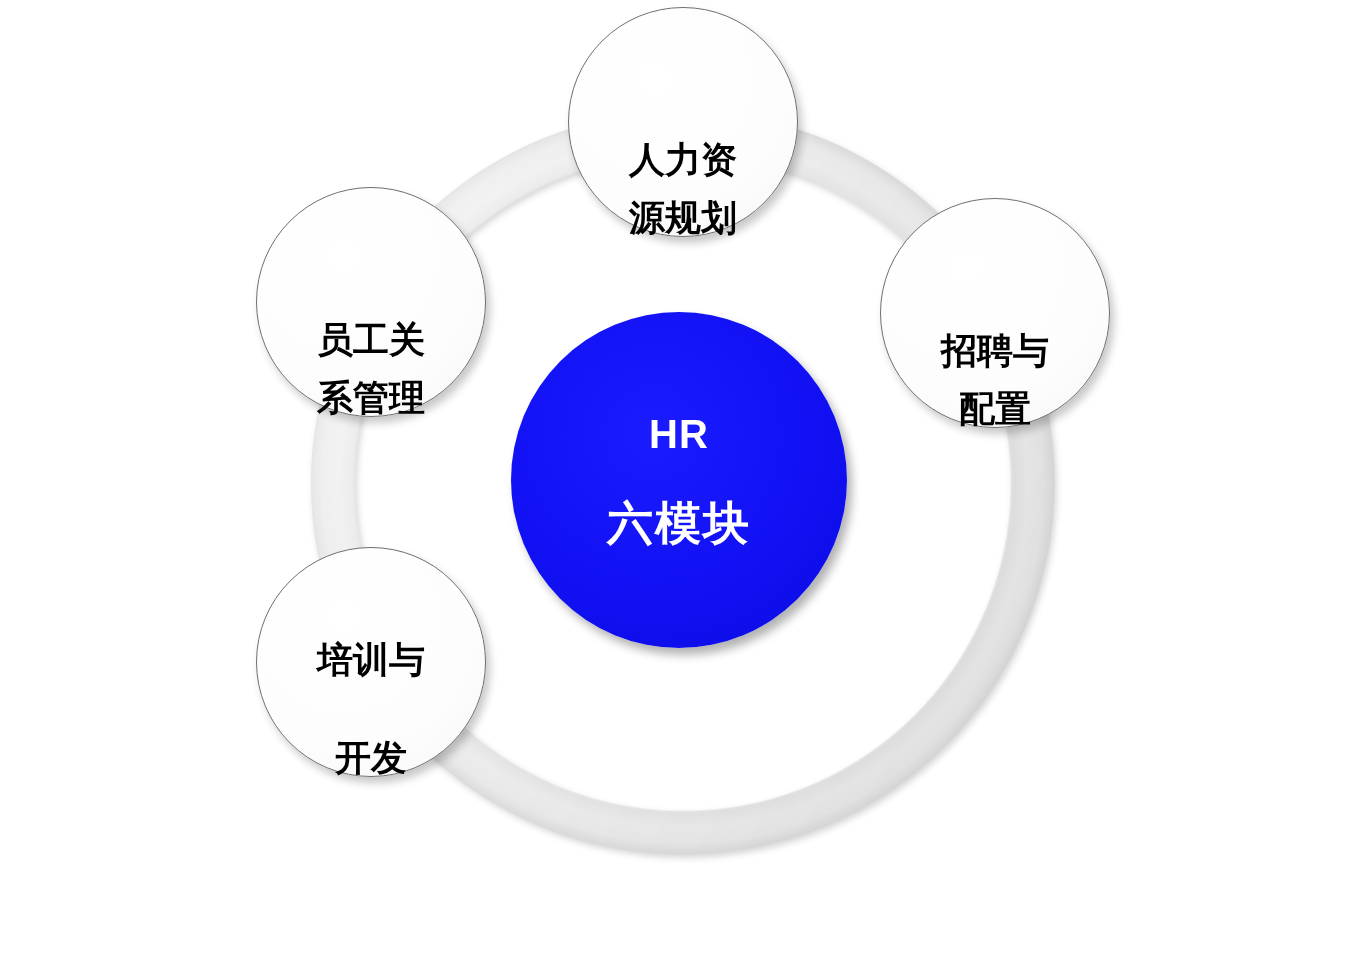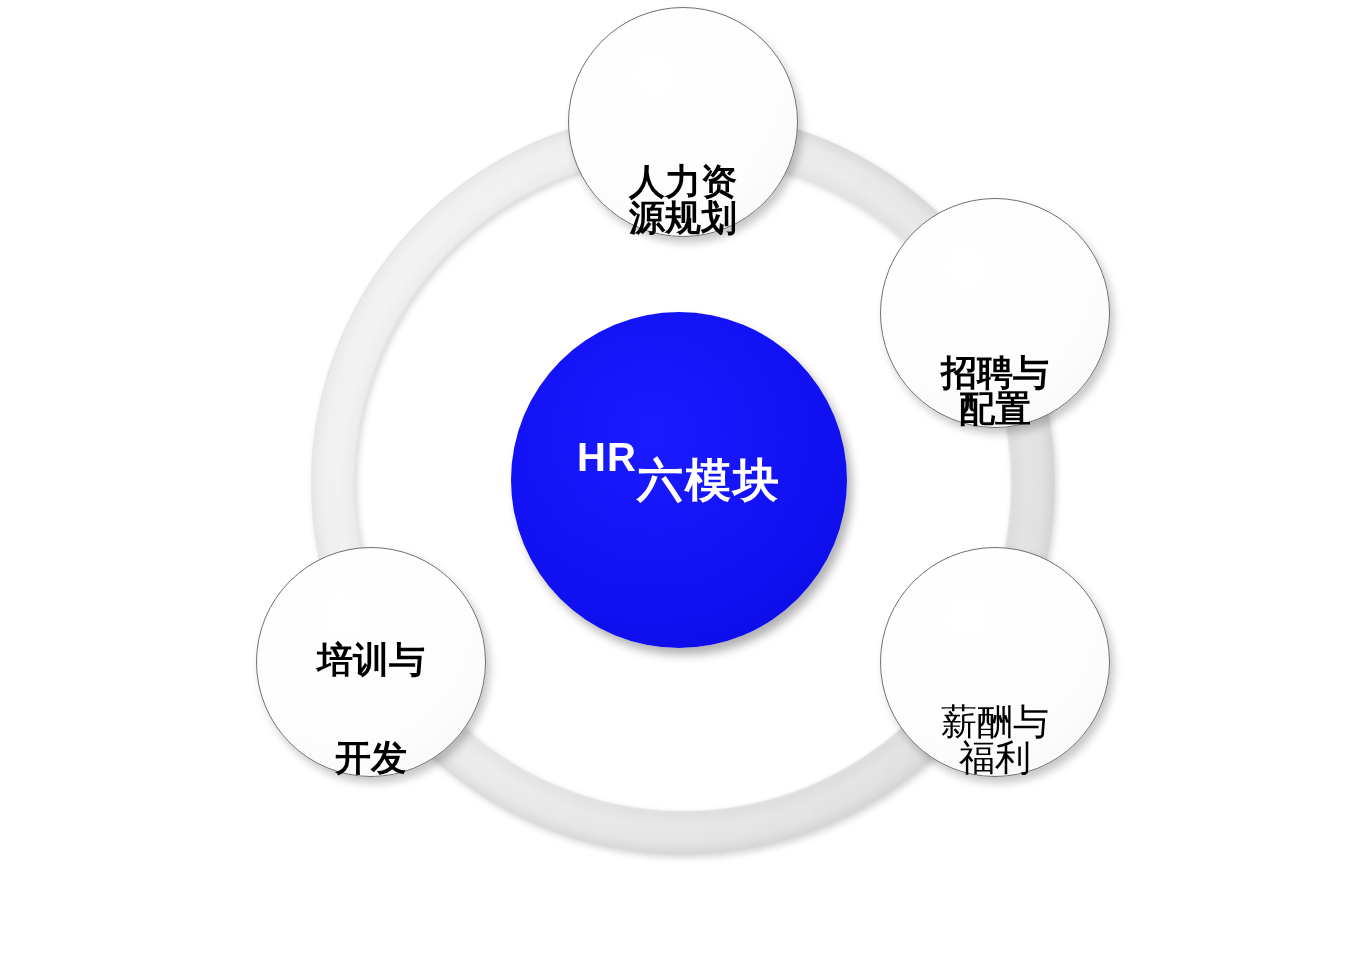--- a/index.html
+++ b/index.html
@@ -58,21 +58,21 @@
   .hub {
     position: absolute;
     width: 336px;
     height: 336px;
     left: 511px;
     top: 312px;
     border-radius: 50%;
     background: radial-gradient(circle at 42% 36%, #1b1bff 0%, #1111f4 55%, #0b0be0 100%);
     box-shadow: 5px 7px 10px rgba(0,0,0,0.30);
     display: flex;
-    flex-direction: row;
+    flex-direction: column;
     align-items: center;
     justify-content: center;
     color: #ffffff;
   }
   .hub-line1 {
     font-size: 40px;
     font-weight: bold;
     letter-spacing: 1px;
     line-height: 1;
     margin-bottom: 46px;
@@ -102,21 +102,21 @@
     text-align: center;
   }
   .node .ln {
     font-size: 36px;
     line-height: 1;
     white-space: nowrap;
   }
   .node.bold .ln { font-weight: bold; }
   .node.regular .ln { font-weight: normal; }
 
-  .gap-tight .ln + .ln { }
+  .gap-tight .ln + .ln { margin-top: 22px; }
   .gap-wide  .ln + .ln { margin-top: 62px; }
 
   
   #node-top      { left: 568px; top:   7px; }  
   #node-right-up { left: 880px; top: 198px; }  
   #node-right-dn { left: 880px; top: 547px; }  
   #node-bottom   { left: 568px; top: 727px; }  
   #node-left-dn  { left: 256px; top: 547px; }  
   #node-left-up  { left: 256px; top: 187px; }  
 </style>
@@ -136,25 +136,25 @@
   <div class="node bold gap-tight" id="node-top">
     <div class="ln">人力资</div>
     <div class="ln">源规划</div>
   </div>
 
   <div class="node bold gap-tight" id="node-right-up">
     <div class="ln">招聘与</div>
     <div class="ln">配置</div>
   </div>
 
-  <div class="node regular gap-tight" id="node-right-dn">
-    <div class="ln">薪酬与</div>
-    <div class="ln">福利</div>
-  </div>
 
 
   <div class="node bold gap-wide" id="node-left-dn">
     <div class="ln">培训与</div>
     <div class="ln">开发</div>
   </div>
 
+  <div class="node bold gap-tight" id="node-left-up">
+    <div class="ln">员工关</div>
+    <div class="ln">系管理</div>
+  </div>
 
 </div>
 
 </body></html>

